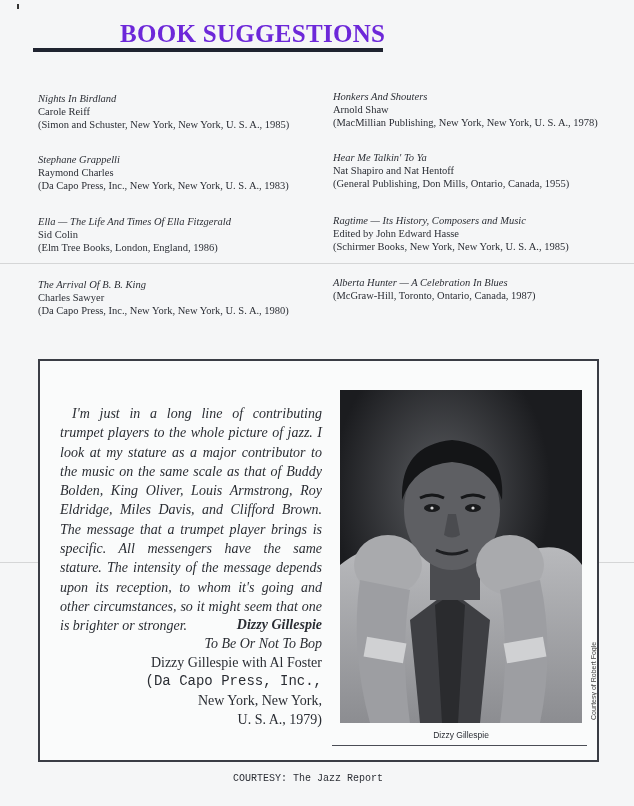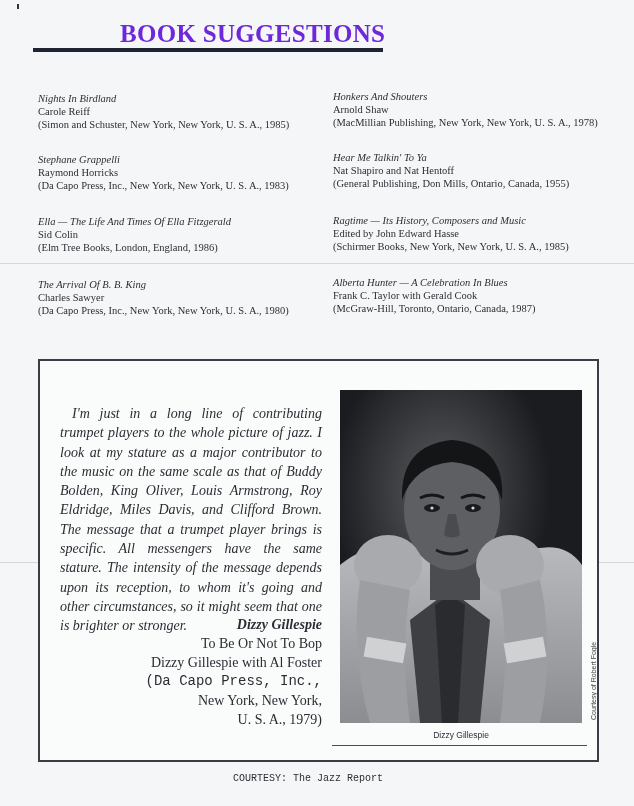--- a/index.html
+++ b/index.html
@@ -56,21 +56,21 @@
 <h1 class="title" style="margin:0;">BOOK SUGGESTIONS</h1>
 <div class="title-rule"></div>
 
 <div class="book" style="left:38px;top:92px;">
   <div class="bt">Nights In Birdland</div>
   <div>Carole Reiff</div>
   <div>(Simon and Schuster, New York, New York, U. S. A., 1985)</div>
 </div>
 <div class="book" style="left:38px;top:153px;">
   <div class="bt">Stephane Grappelli</div>
-  <div>Raymond Horricks</div>
+  <div>Raymond Charles</div>
   <div>(Da Capo Press, Inc., New York, New York, U. S. A., 1983)</div>
 </div>
 <div class="book" style="left:38px;top:215px;">
   <div class="bt">Ella — The Life And Times Of Ella Fitzgerald</div>
   <div>Sid Colin</div>
   <div>(Elm Tree Books, London, England, 1986)</div>
 </div>
 <div class="book" style="left:38px;top:278px;">
   <div class="bt">The Arrival Of B. B. King</div>
   <div>Charles Sawyer</div>
@@ -87,30 +87,29 @@
   <div>Nat Shapiro and Nat Hentoff</div>
   <div>(General Publishing, Don Mills, Ontario, Canada, 1955)</div>
 </div>
 <div class="book" style="left:333px;top:214px;">
   <div class="bt">Ragtime — Its History, Composers and Music</div>
   <div>Edited by John Edward Hasse</div>
   <div>(Schirmer Books, New York, New York, U. S. A., 1985)</div>
 </div>
 <div class="book" style="left:333px;top:276px;">
   <div class="bt">Alberta Hunter — A Celebration In Blues</div>
-  <div>Frank C. Taylor with Gerald Cook</div>
   <div>(McGraw-Hill, Toronto, Ontario, Canada, 1987)</div>
 </div>
 
 <div class="box"></div>
 
 <p class="quote" style="margin:0;">I'm just in a long line of contributing trumpet players to the whole picture of jazz. I look at my stature as a major contributor to the music on the same scale as that of Buddy Bolden, King Oliver, Louis Armstrong, Roy Eldridge, Miles Davis, and Clifford Brown. The message that a trumpet player brings is specific. All messengers have the same stature. The intensity of the message depends upon its reception, to whom it's going and other circumstances, so it might seem that one is brighter or stronger.</p>
 
 <div class="cite" style="top:615px;font-weight:bold;font-style:italic;">Dizzy Gillespie</div>
-<div class="cite" style="top:634px;">To Be Or Not To Bop</div>
+<div class="cite" style="top:634px;font-style:italic;">To Be Or Not To Bop</div>
 <div class="cite" style="top:653px;">Dizzy Gillespie with Al Foster</div>
 <div class="cite" style="top:672px;font-family:Liberation Mono, monospace;">(Da Capo Press, Inc.,</div>
 <div class="cite" style="top:691px;">New York, New York,</div>
 <div class="cite" style="top:710px;text-align:right;">U. S. A., 1979)</div>
 
 <div class="photo" aria-label="black-and-white portrait of Dizzy Gillespie resting chin on fists">
   <svg width="242" height="333" viewBox="0 0 242 333" xmlns="http://www.w3.org/2000/svg">
     <defs>
       <radialGradient id="halo" cx="0.42" cy="0.3" r="0.45">
         <stop offset="0" stop-color="#5a5c60"></stop>

